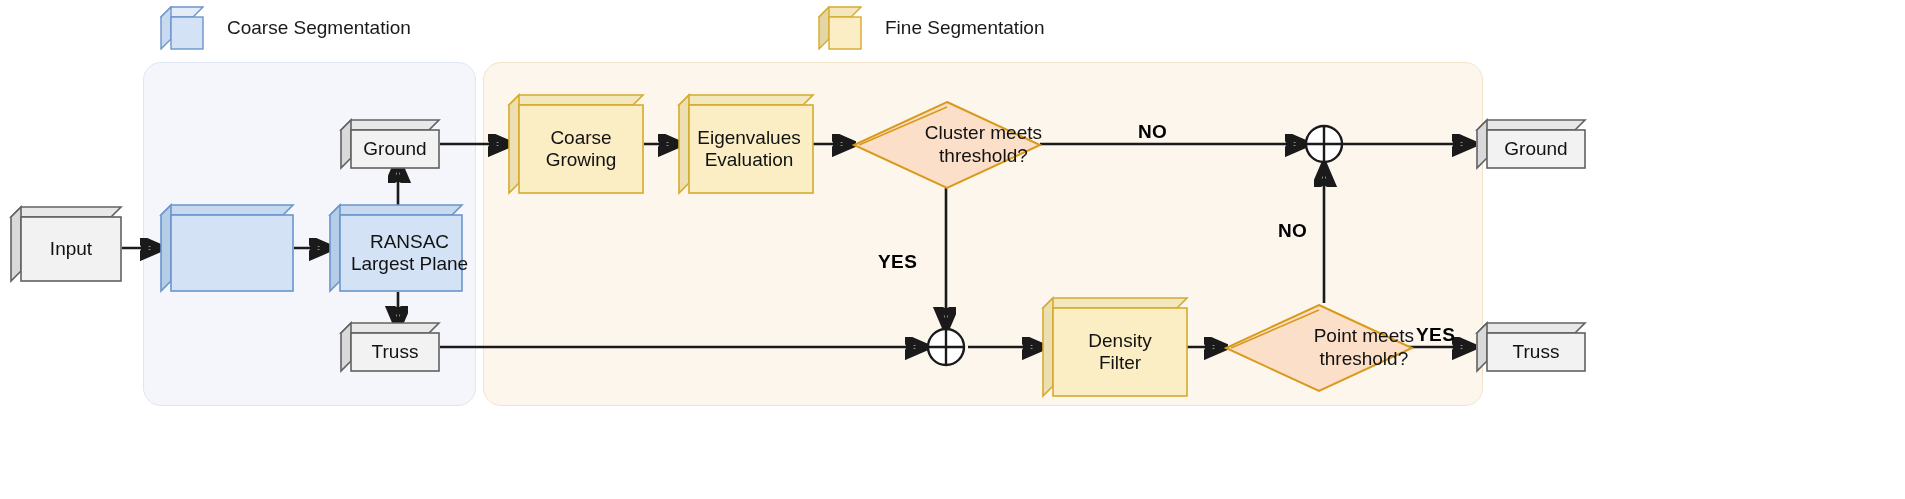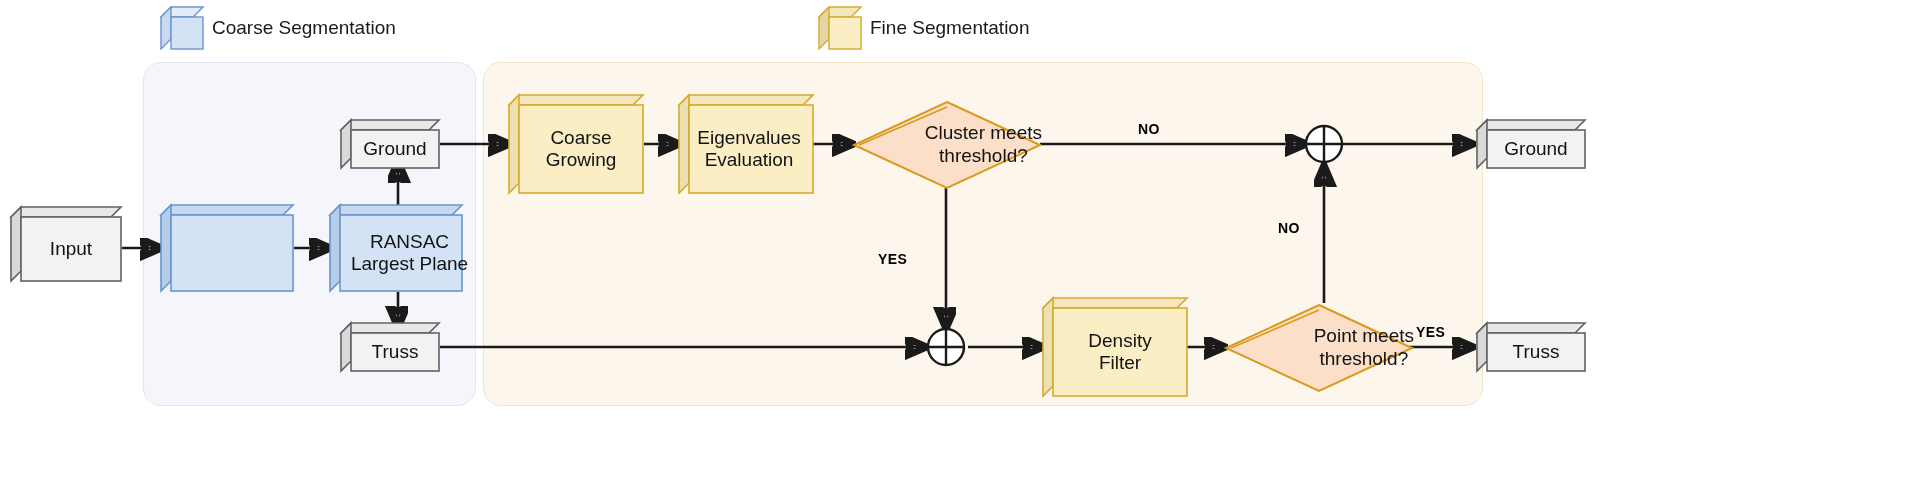--- a/index.html
+++ b/index.html
@@ -8,21 +8,21 @@
     width:1905px;height:499px;overflow:hidden;
   }
   #stage{position:relative;width:1905px;height:499px;background:#ffffff;}
 
   
   .group{position:absolute;border-radius:18px;box-sizing:border-box;}
   .group.coarse{background:#f4f6fb;border:1px solid #dfe6f2;}
   .group.fine{background:#fdf6ec;border:1px solid #f2e4c9;}
 
   
-  .legend{position:absolute;display:flex;align-items:center;gap:8px;}
+  .legend{position:absolute;display:flex;align-items:center;gap:23px;}
   .legend-label{font-size:19px;color:#1a1a1a;white-space:nowrap;}
 
   
   .cube{position:relative;width:44px;height:44px;}
   .cube svg{display:block;}
 
   
   .node3d{position:absolute;box-sizing:border-box;}
   .node3d .face{
     position:absolute;left:10px;top:10px;right:0;bottom:0;
@@ -41,21 +41,21 @@
     font-size:19px;color:#121212;text-align:center;line-height:1.2;
     white-space:pre-line;
   }
 
   
   .junction{position:absolute;}
   .junction svg{display:block;overflow:visible;}
 
   
   .edge-label{
-    position:absolute;font-size:14px;font-weight:bold;color:#000;
+    position:absolute;font-size:19px;font-weight:bold;color:#000;
     white-space:nowrap;letter-spacing:.4px;
   }
 
   
   #wires{position:absolute;left:0;top:0;width:1905px;height:499px;pointer-events:none;}
   #wires line,#wires path{stroke:#1a1a1a;stroke-width:2.6;fill:none;}
 </style>
 </head>
 <body>
 

